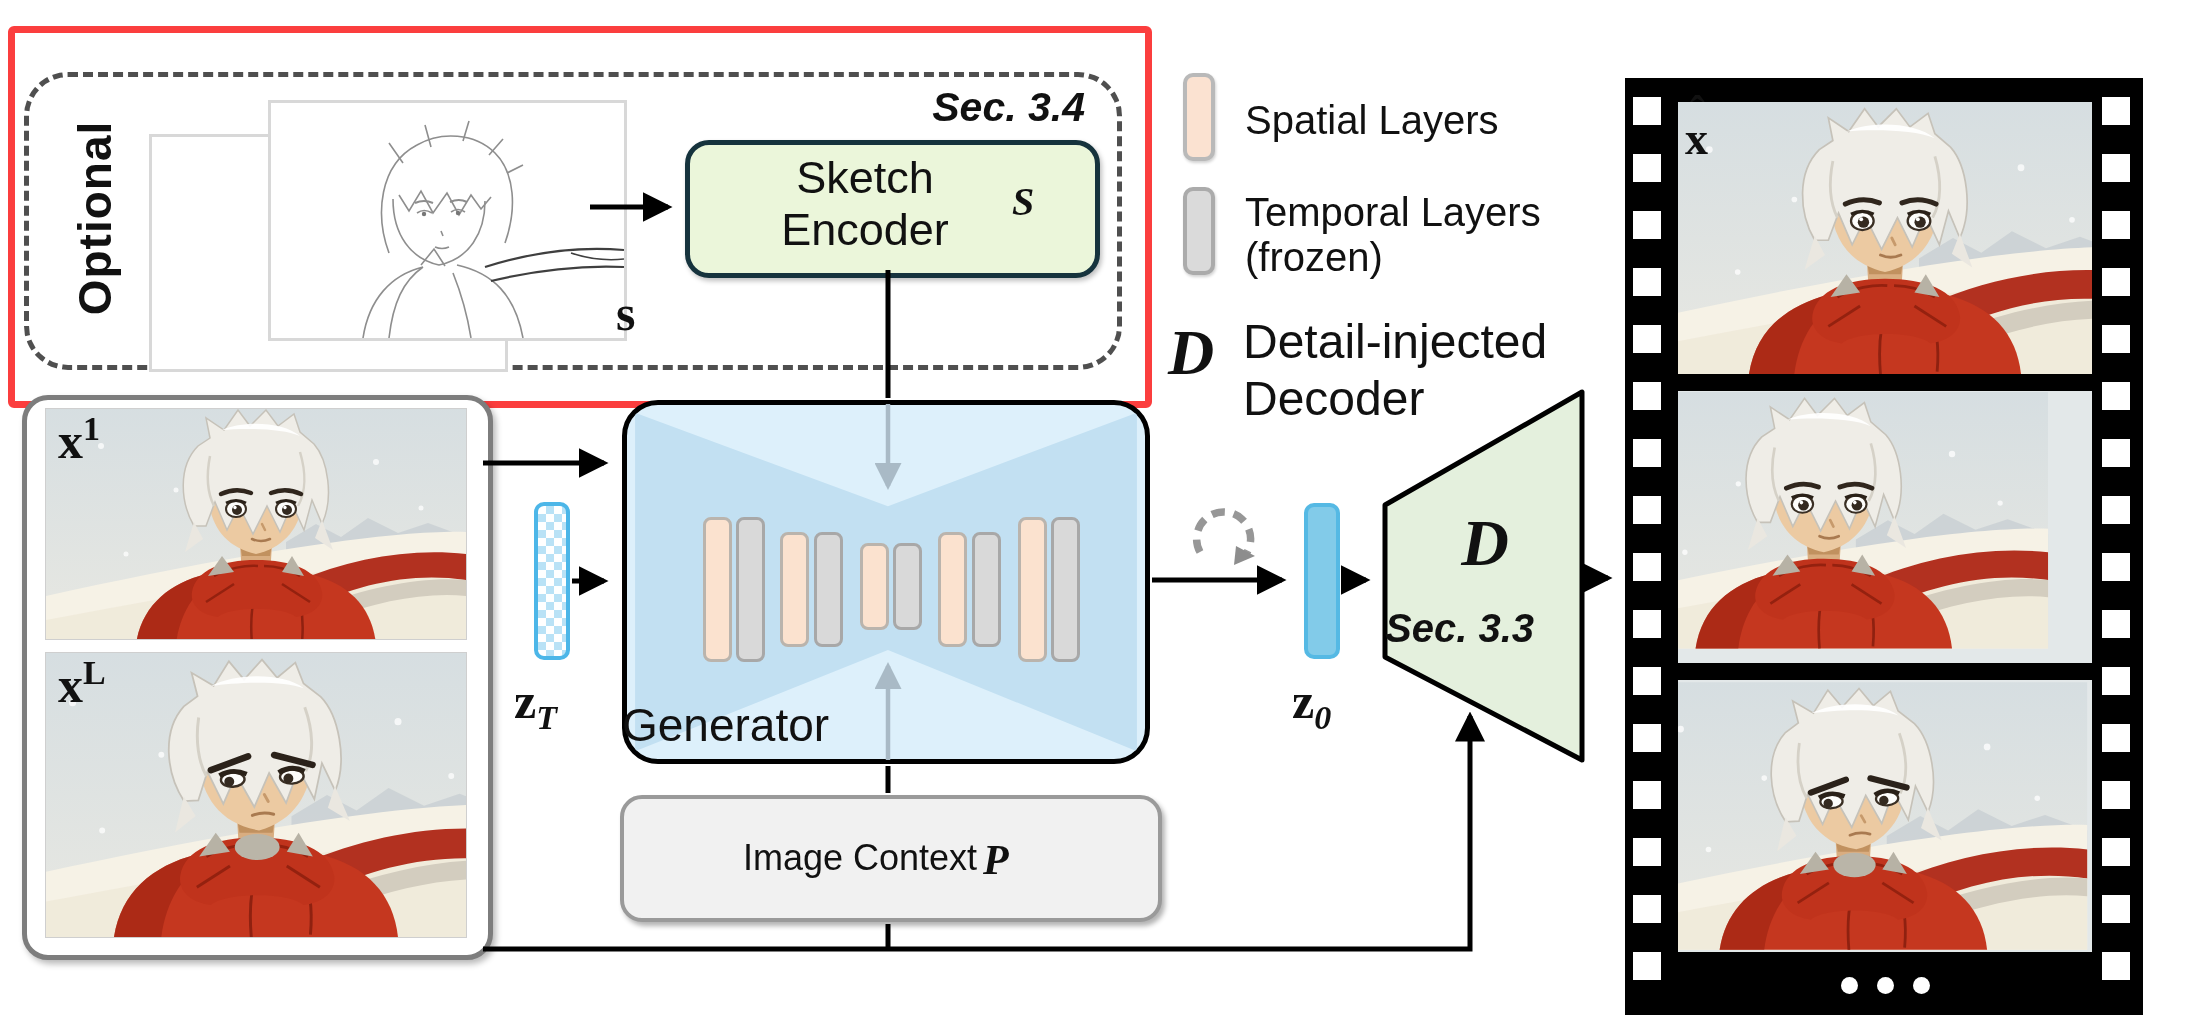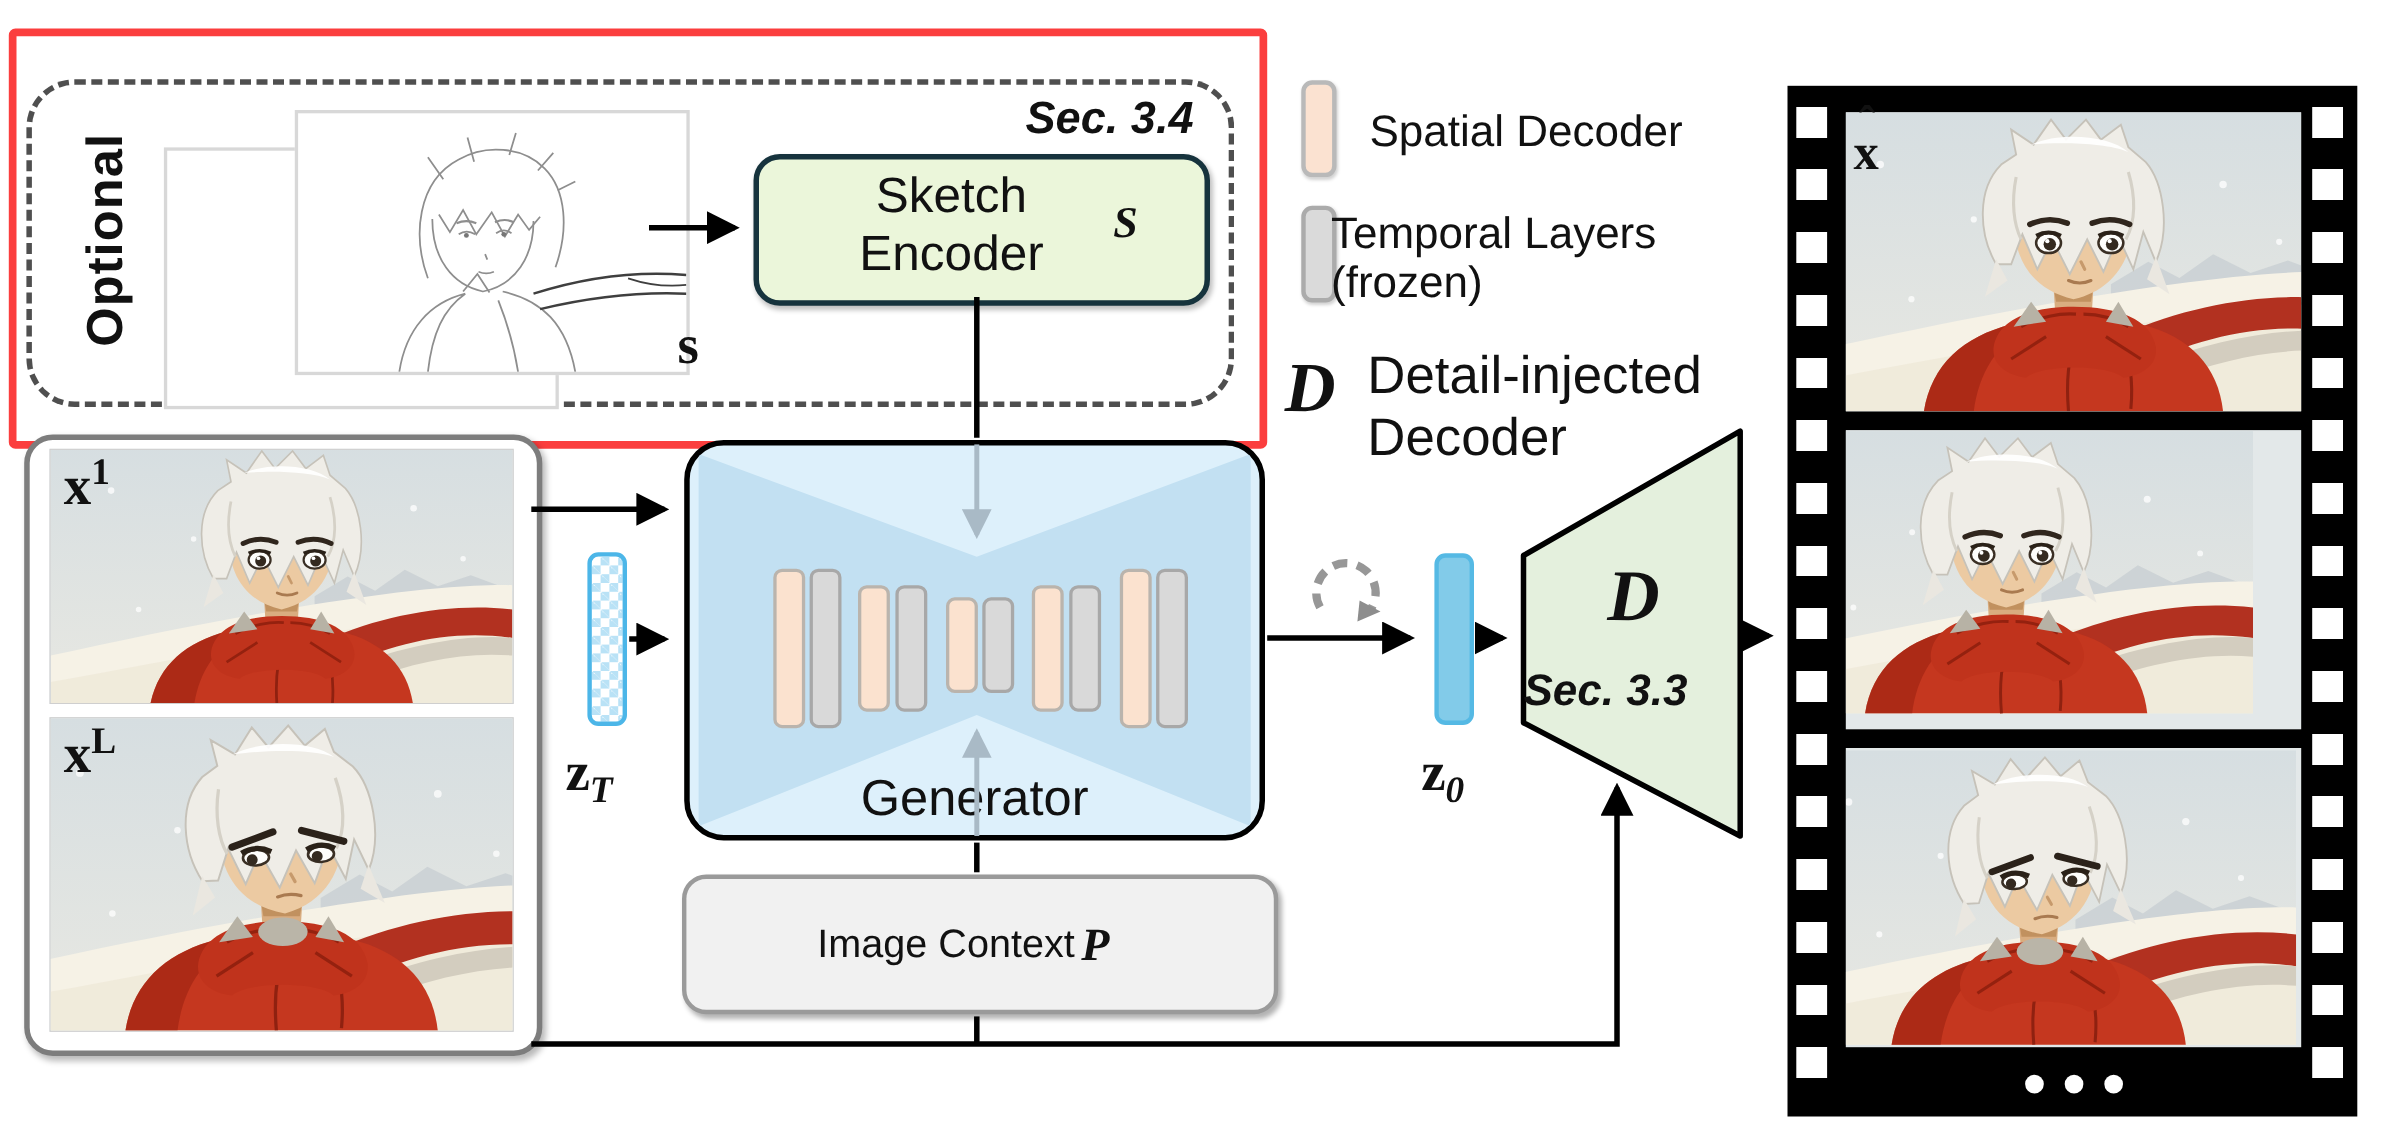--- a/index.html
+++ b/index.html
@@ -25,21 +25,21 @@
   .script-sym{font-family:"Liberation Serif",serif;font-style:italic;font-weight:700;}
   .encoder-sym{left:1012px;top:178px;font-size:40px;}
 
   
   .swatch{width:32px;height:88px;border-radius:10px;border:4px solid #b9b9b9;box-sizing:border-box;
           box-shadow:1px 2px 3px rgba(0,0,0,.18);}
   .sw-spatial{left:1183px;top:73px;background:#fbe2d1;}
   .sw-temporal{left:1183px;top:187px;background:#dadada;border-color:#ababab;}
   .leg-text{font-size:40px;line-height:1.12;}
   .leg1{left:1245px;top:98px;}
-  .leg2{left:1210px;top:190px;}
+  .leg2{left:1245px;top:190px;}
   .leg-D{left:1168px;top:316px;font-size:64px;}
   .leg3{left:1243px;top:314px;font-size:48px;line-height:1.18;}
 
   
   .input-box{left:22px;top:395px;width:461px;height:555px;background:#fff;border:5px solid #7d7d7d;
              border-radius:26px;box-shadow:3px 4px 6px rgba(0,0,0,.28);}
   .img-frame{overflow:hidden;background:#e3e8e9;border:1px solid #cfcfcf;}
   .frame-x1{left:45px;top:408px;width:420px;height:230px;}
   .frame-xl{left:45px;top:652px;width:420px;height:284px;}
   .math-label{font-family:"Liberation Serif",serif;font-weight:700;font-size:50px;}
@@ -59,21 +59,21 @@
           border-radius:10px;box-sizing:border-box;}
   .z0-label{left:1292px;top:672px;}
 
   
   .gen-box{left:622px;top:400px;width:528px;height:364px;background:#ddf0fb;border:5px solid #000;
            border-radius:36px;box-sizing:border-box;overflow:hidden;}
   .gen-inner{position:absolute;left:0;top:0;width:100%;height:100%;}
   .bar{position:absolute;border-radius:8px;border:3px solid #b3aea7;box-sizing:border-box;}
   .bar.sp{background:#fbe2cf;border-color:#bab4ad;}
   .bar.tp{background:#d9d9d9;border-color:#a8a8a8;}
-  .gen-label{left:622px;top:698px;width:528px;text-align:center;font-size:46px;}
+  .gen-label{left:622px;top:698px;width:528px;font-size:46px;}
 
   
   .proj-box{left:620px;top:795px;width:542px;height:127px;background:#f1f1f1;border:4px solid #9a9a9a;
             border-radius:22px;box-sizing:border-box;box-shadow:3px 4px 5px rgba(0,0,0,.3);}
   .proj-text{left:640px;top:800px;width:440px;height:117px;display:flex;flex-direction:column;
              justify-content:center;align-items:center;font-size:36px;line-height:1.18;}
   .proj-sym{left:983px;top:836px;font-size:42px;}
 
   
   .dec-svg{left:1378px;top:386px;}
@@ -230,21 +230,21 @@
   <div class="abs s-label">s</div>
 
   <div class="abs encoder-box"></div>
   <div class="abs encoder-text">
     <span>Sketch</span>
     <span>Encoder</span>
   </div>
   <div class="abs script-sym encoder-sym">S</div>
 
   <div class="abs swatch sw-spatial"></div>
-  <div class="abs leg-text leg1">Spatial Decoder</div>
+  <div class="abs leg-text leg1">Spatial Layers</div>
   <div class="abs swatch sw-temporal"></div>
   <div class="abs leg-text leg2">
     <div>Temporal Layers</div>
     <div>(frozen)</div>
   </div>
   <div class="abs script-sym leg-D">D</div>
   <div class="abs leg3">
     <div>Detail-injected</div>
     <div>Decoder</div>
   </div>

